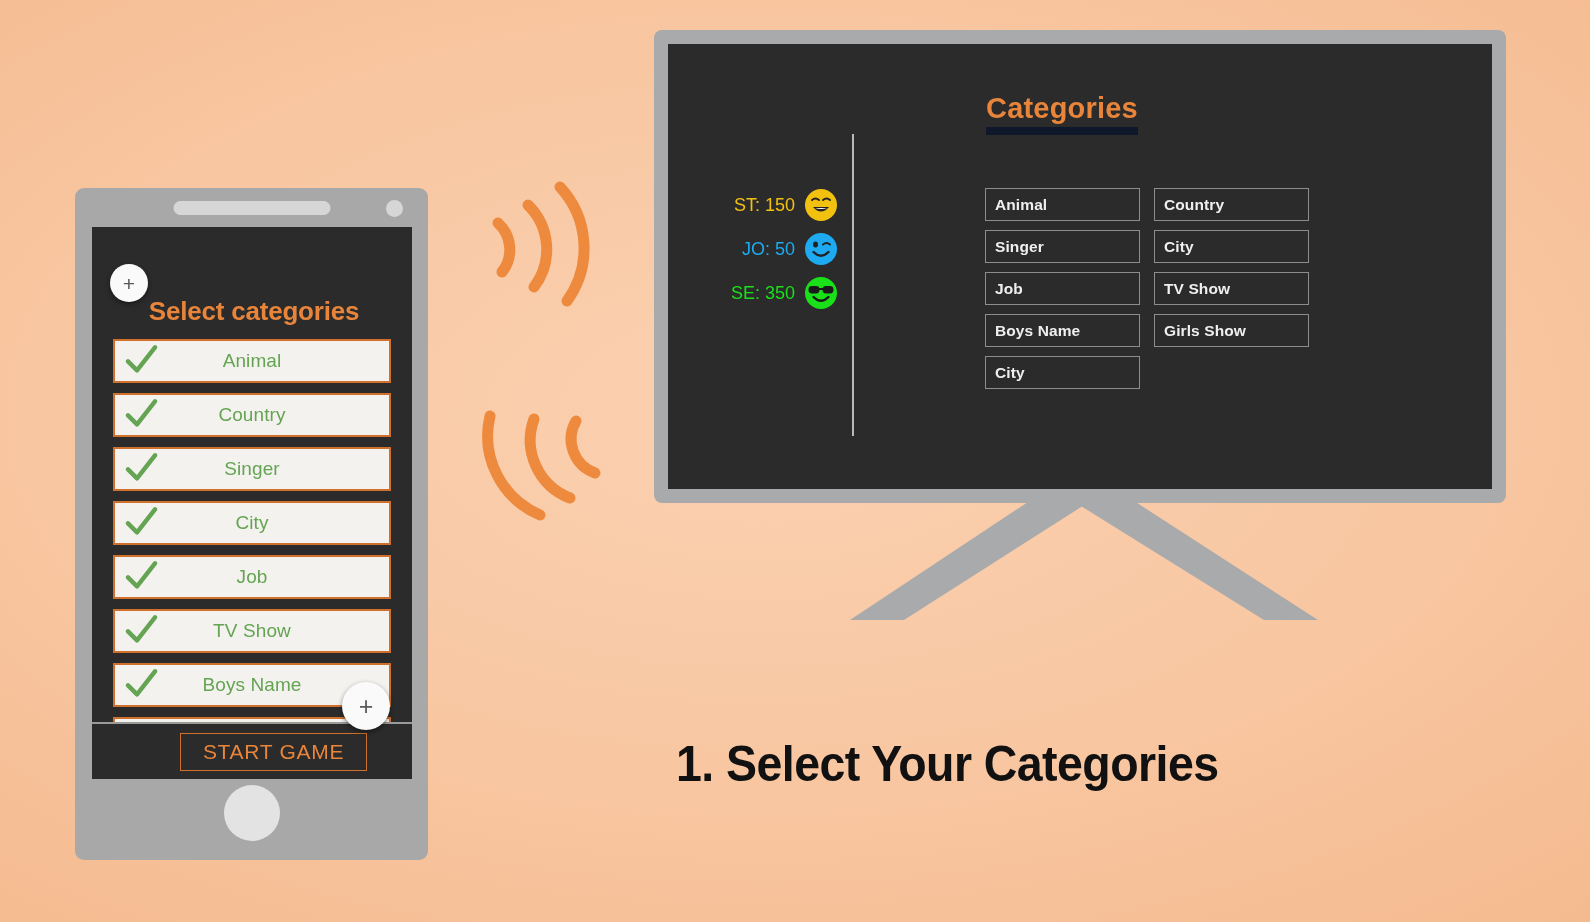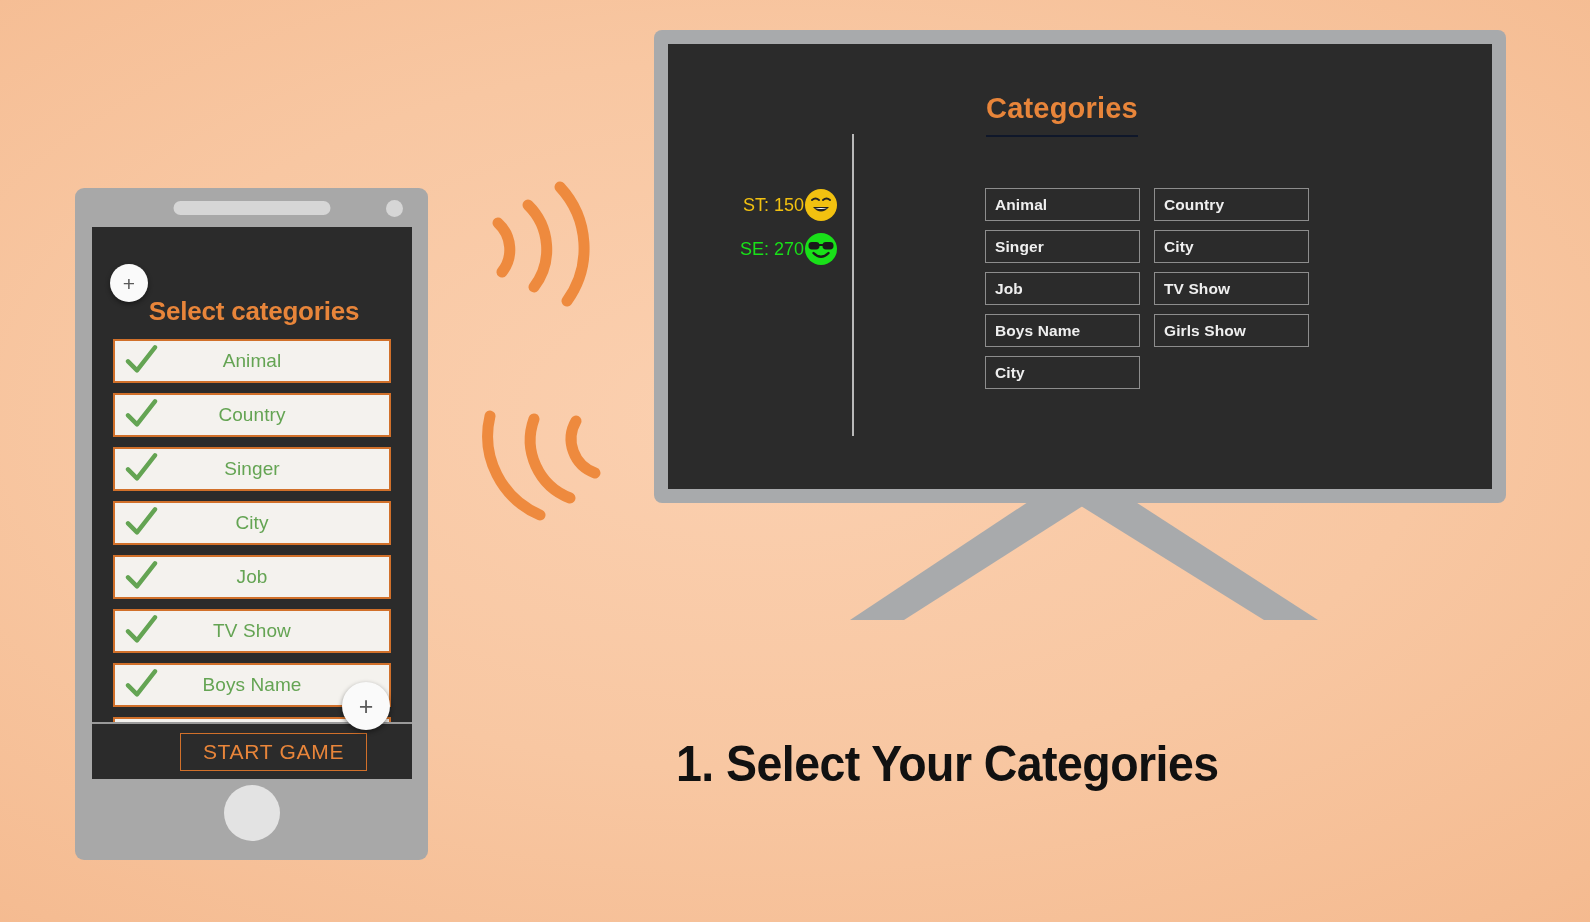--- a/index.html
+++ b/index.html
@@ -182,36 +182,37 @@
     pointer-events: none;
   }
 
   #tv-title {
     position: absolute;
     left: 986px;
     top: 92px;
     color: #e8853a;
     font-size: 29px;
     font-weight: bold;
-    border-bottom: 2px solid #0f172a;
-    padding-bottom: 10px;
+    border-bottom: 8px solid #0f172a;
+    padding-bottom: 2px;
     letter-spacing: 0.2px;
   }
 
   #players {
     position: absolute;
     left: 700px;
     top: 183px;
     width: 138px;
   }
   .player {
     display: flex;
     align-items: center;
     justify-content: flex-end;
     height: 44px;
+    gap: 9px;
   }
   .player-score {
     font-size: 18px;
     font-weight: 500;
     white-space: nowrap;
   }
   .player-face { width: 34px; height: 34px; flex: 0 0 34px; }
 
   #tv-divider {
     position: absolute;
@@ -369,21 +370,30 @@
       <span class="player-score" style="color:#f2c110">ST: 150</span>
       <span class="player-face"><svg viewBox="0 0 34 34">
           <circle cx="17" cy="17" r="16" fill="#f2c110"></circle>
           <path d="M8 12 q3.5 -3.2 7 0" stroke="#222" stroke-width="1.9" fill="none" stroke-linecap="round"></path>
           <path d="M19 12 q3.5 -3.2 7 0" stroke="#222" stroke-width="1.9" fill="none" stroke-linecap="round"></path>
           <path d="M9 19 q8 9 16 0 z" fill="#222"></path>
           <path d="M11 20 q6 2.2 12 0" fill="#fff"></path>
         </svg></span>
     </div>
     <div class="player">
-      <span class="player-score" style="color:#19e019">SE: 270</span>
+      <span class="player-score" style="color:#1eaaf0">JO: 50</span>
+      <span class="player-face"><svg viewBox="0 0 34 34">
+          <circle cx="17" cy="17" r="16" fill="#1eaaf0"></circle>
+          <ellipse cx="11.5" cy="12.5" rx="2.5" ry="3" fill="#222"></ellipse>
+          <path d="M19 12.5 q3.5 -3 7 0" stroke="#222" stroke-width="2" fill="none" stroke-linecap="round"></path>
+          <path d="M9.5 20 q7.5 7.5 15 0" stroke="#222" stroke-width="2.4" fill="none" stroke-linecap="round"></path>
+        </svg></span>
+    </div>
+    <div class="player">
+      <span class="player-score" style="color:#19e019">SE: 350</span>
       <span class="player-face"><svg viewBox="0 0 34 34">
           <circle cx="17" cy="17" r="16" fill="#19e019"></circle>
           <rect x="4.5" y="10" width="11" height="7.5" rx="3.4" fill="#1a1a1a"></rect>
           <rect x="18.5" y="10" width="11" height="7.5" rx="3.4" fill="#1a1a1a"></rect>
           <rect x="14.5" y="12" width="5" height="2" fill="#1a1a1a"></rect>
           <path d="M9.5 21 q7.5 7.5 15 0" stroke="#1a1a1a" stroke-width="2.4" fill="none" stroke-linecap="round"></path>
         </svg></span>
     </div>
   </div>
 

